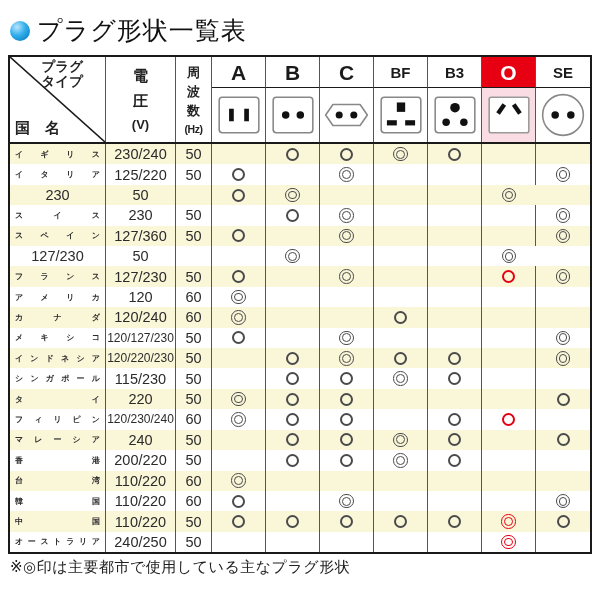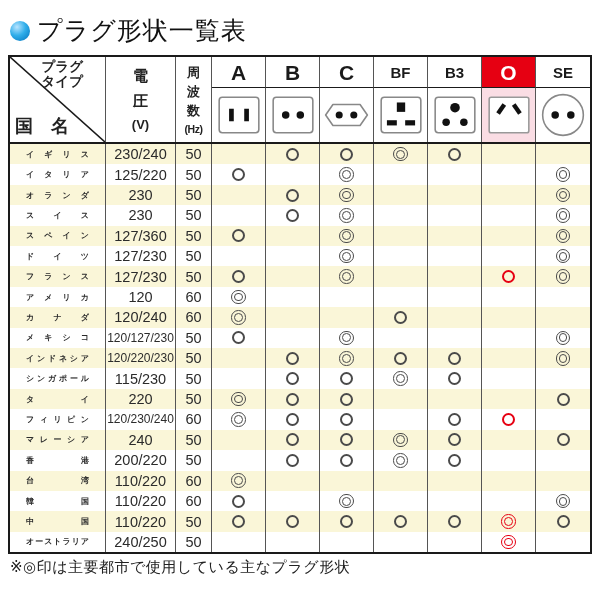--- a/index.html
+++ b/index.html
@@ -34,33 +34,33 @@
   .span2 { grid-row:1 / 3; }
   .letter { font-weight:bold; font-size:21px; border-bottom:1.5px solid #1a1a1a; line-height:1; }
   .letter.small { font-size:15px; }
   .letter-o { background:#e60012; color:#ffffff; }
   .iconcell { padding:2px; }
   .iconcell-o { background:#fadde4; }
 
   
   .corner .diag { position:absolute; left:0; top:0; width:100%; height:100%; }
   .corner-tr { position:absolute; right:22px; top:3px; text-align:center; font-size:13.5px; line-height:1.1; font-weight:bold; color:#222; }
-  .corner-bl { position:absolute; left:5px; bottom:4px; font-size:18px; font-weight:bold; color:#222;text-align:right; }
+  .corner-bl { position:absolute; left:5px; bottom:4px; font-size:15px; font-weight:bold; color:#222;text-align:right; }
   .volt-h { flex-direction:column; justify-content:space-evenly; font-size:15px; font-weight:bold; color:#222; padding:4px 0; }
   .volt-h .unit { font-size:13px; font-weight:bold; }
   .freq-h { flex-direction:column; justify-content:center; gap:1px; font-size:13px; font-weight:bold; color:#222; }
   .freq-h .unit { font-size:10.5px; margin-top:2px; letter-spacing:-0.5px; }
 
   
   .tbody { flex:1; display:flex; flex-direction:column; }
   .trow { flex:1; display:grid; grid-template-columns:96px 70px 36px repeat(7,54px); }
   .trow.stripe { background:#faf6d8; }
   .bcell { border-right:1px solid #555; display:flex; align-items:center; justify-content:center; overflow:hidden; }
   .bcell.last { border-right:none; }
-  .c-name { justify-content:center; padding:0 16px; }
+  .c-name { justify-content:center; padding:0 5px; }
   .name-text { width:100%; white-space:nowrap; text-align:justify; text-align-last:justify; font-size:15.5px; font-weight:bold; color:#2b2b2b; }
   .volt-text { white-space:nowrap; font-size:14.5px; color:#2b2b2b; }
   .freq-text { white-space:nowrap; font-size:14.5px; color:#2b2b2b; }
 
   
   .mark { width:13px; height:13px; border:2px solid #4a4a4a; border-radius:50%; }
   .mark.double { width:14.5px; height:14.5px; border-width:1.5px; display:flex; align-items:center; justify-content:center; }
   .mark.double::after { content:""; display:block; width:6.8px; height:6.8px; border:1.9px solid #4a4a4a; border-radius:50%; }
   .mark.red { border-color:#e60012; }
   .mark.red::after { border-color:#e60012; }
@@ -213,23 +213,20 @@
             <div class="mark double"></div>
           </div>
           <div class="bcell"></div>
           <div class="bcell"></div>
           <div class="bcell"></div>
           <div class="bcell last">
             <div class="mark double"></div>
           </div>
         </div>
         <div class="trow stripe">
-          <div class="bcell c-name">
-            <div class="name-text fit" style="font-size: 8px;">オランダ</div>
-          </div>
           <div class="bcell">
             <span class="volt-text fit">230</span>
           </div>
           <div class="bcell">
             <span class="freq-text">50</span>
           </div>
           <div class="bcell"></div>
           <div class="bcell">
             <div class="mark"></div>
           </div>
@@ -285,23 +282,20 @@
             <div class="mark double"></div>
           </div>
           <div class="bcell"></div>
           <div class="bcell"></div>
           <div class="bcell"></div>
           <div class="bcell last">
             <div class="mark double"></div>
           </div>
         </div>
         <div class="trow">
-          <div class="bcell c-name">
-            <div class="name-text fit" style="font-size: 8px;">ドイツ</div>
-          </div>
           <div class="bcell">
             <span class="volt-text fit">127/230</span>
           </div>
           <div class="bcell">
             <span class="freq-text">50</span>
           </div>
           <div class="bcell"></div>
           <div class="bcell"></div>
           <div class="bcell">
             <div class="mark double"></div>

